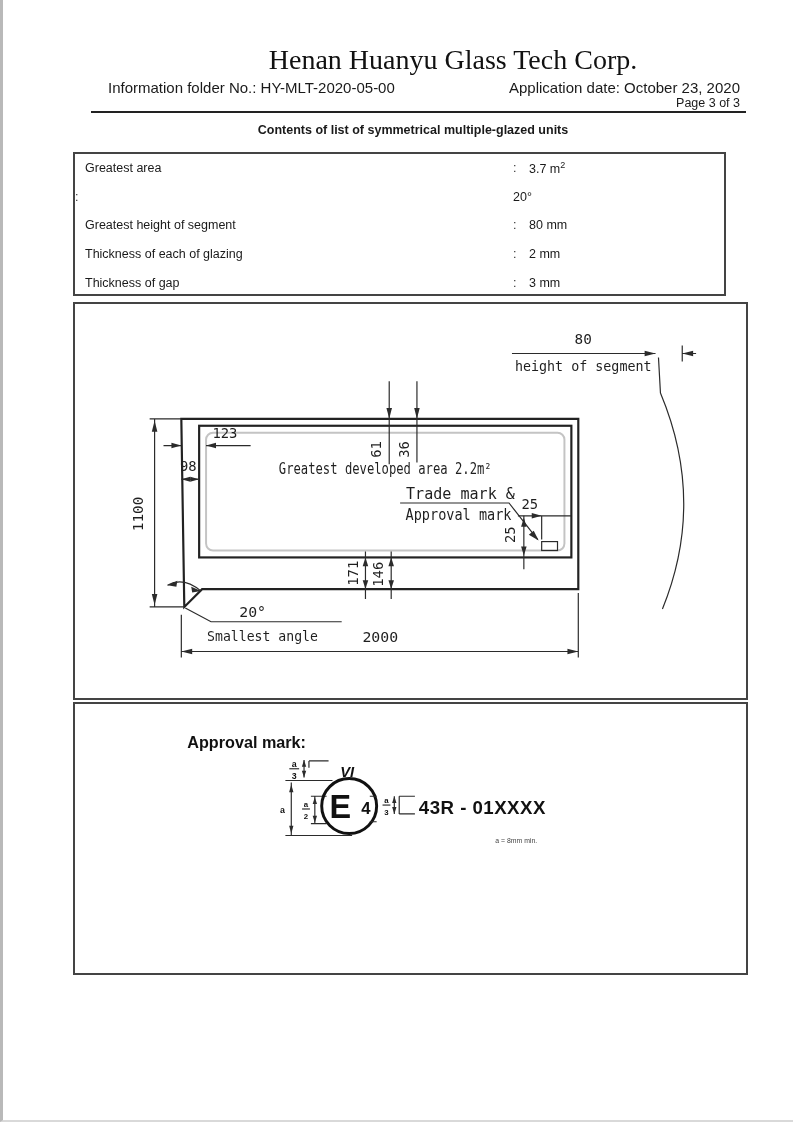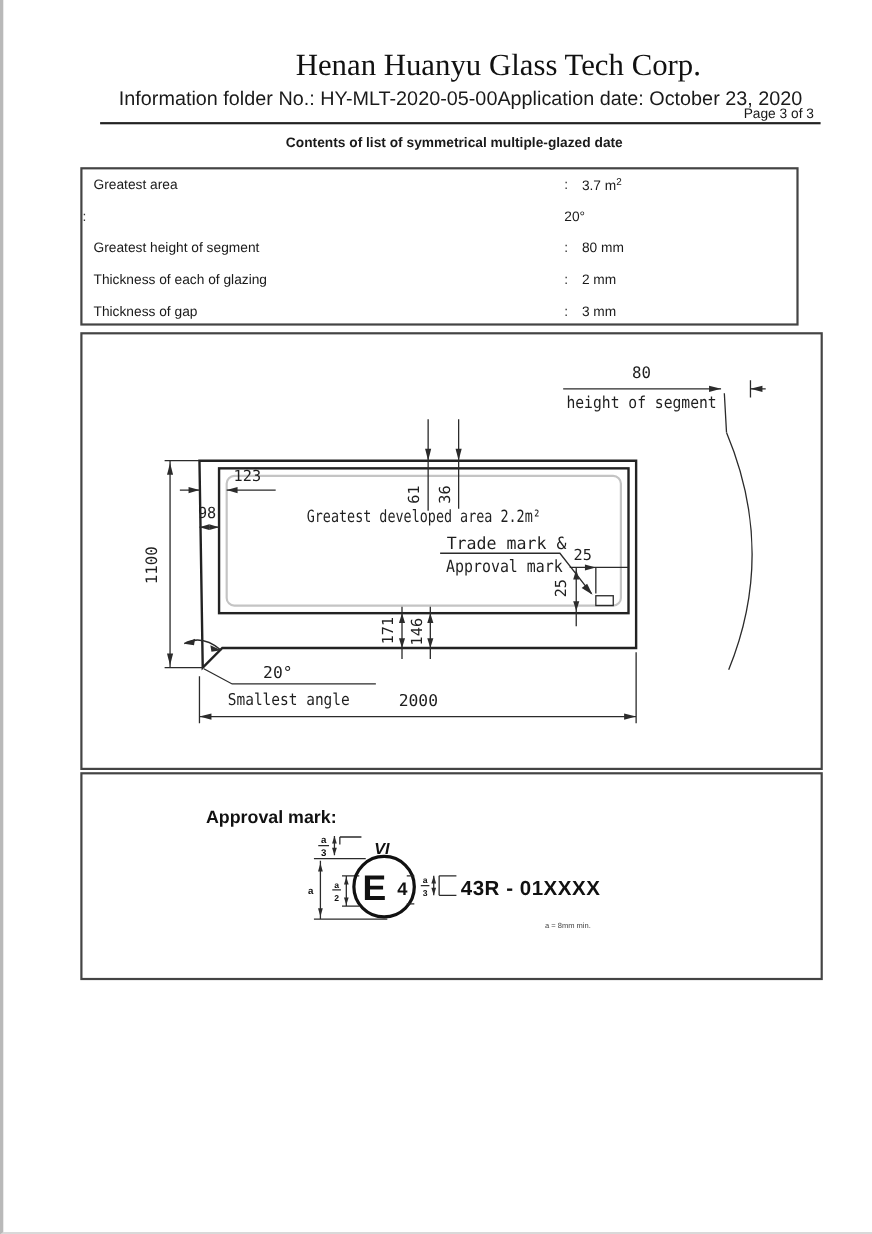--- a/index.html
+++ b/index.html
@@ -2,35 +2,35 @@
 <html><head>
 <meta charset="utf-8">
 <style>
   html,body{margin:0;padding:0;background:#fff;}
   .page{position:relative;width:793px;height:1122px;background:#ffffff;overflow:hidden;
         border-left:3px solid #b9b9b9;border-bottom:2px solid #d9d9d9;box-sizing:border-box;
         font-family:"Liberation Sans", sans-serif;color:#1a1a1a;padding-left:32px;}
   .title{position:absolute;left:110px;right:0;top:44px;text-align:center;
          font-family:"Liberation Serif", serif;font-size:28px;color:#111;}
   .info-row{position:absolute;left:105px;right:53px;top:79px;display:flex;
-            font-size:18px;}
+            justify-content:space-between;font-size:15px;}
   .page-num{position:absolute;right:53px;top:96px;font-size:12.5px;margin-left:24px;}
   .rule{position:absolute;left:88px;right:47px;top:111px;border-top:2px solid #222;}
   .heading{position:absolute;left:30px;right:0;top:123px;text-align:center;
            font-size:12.5px;font-weight:bold;}
   .spec-table{position:absolute;left:70px;top:152px;width:653px;height:144px;
               border:2px solid #444;box-sizing:border-box;}
   .spec-row{display:grid;grid-template-columns:438px 16px auto;height:28.6px;
             align-items:center;font-size:12.5px;}
   .spec-row .lbl{padding-left:10px;}
   .spec-row .sep{color:#333;}
   sup{font-size:9px;}
   .draw-box{position:absolute;left:70px;top:302px;width:675px;height:398px;
             border:2px solid #444;box-sizing:border-box;}
-  .appr-box{position:absolute;left:70px;top:702px;width:675px;height:189px;
+  .appr-box{position:absolute;left:70px;top:702px;width:675px;height:273px;
             border:2px solid #444;box-sizing:border-box;}
   svg{display:block;}
   .cad{font-family:"DejaVu Sans Mono", monospace;fill:#1f1f1f;}
   .ln{stroke:#2b2b2b;stroke-width:1.2;fill:none;}
   .thick{stroke:#222;stroke-width:2.2;fill:none;}
   .soft{stroke:#c4c4c4;stroke-width:2;fill:none;}
   .ah{fill:#2b2b2b;stroke:none;}
   .sans-b{font-family:"Liberation Sans", sans-serif;font-weight:bold;fill:#111;}
 </style>
 </head>
@@ -40,21 +40,21 @@
 
   <div class="title">Henan Huanyu Glass Tech Corp.</div>
 
   <div class="info-row">
     <span>Information folder No.: HY-MLT-2020-05-00</span>
     <span>Application date: October 23, 2020</span>
   </div>
   <div class="page-num">Page 3 of 3</div>
   <div class="rule"></div>
 
-  <div class="heading">Contents of list of symmetrical multiple-glazed date</div>
+  <div class="heading">Contents of list of symmetrical multiple-glazed units</div>
 
   <div class="spec-table">
     <div class="spec-row">
       <span class="lbl">Greatest area</span>
       <span class="sep">:</span>
       <span class="val"><span>3.7 m</span><sup>2</sup></span>
     </div>
     <div class="spec-row">
       <span class="sep">:</span>
       <span class="val">20°</span>

